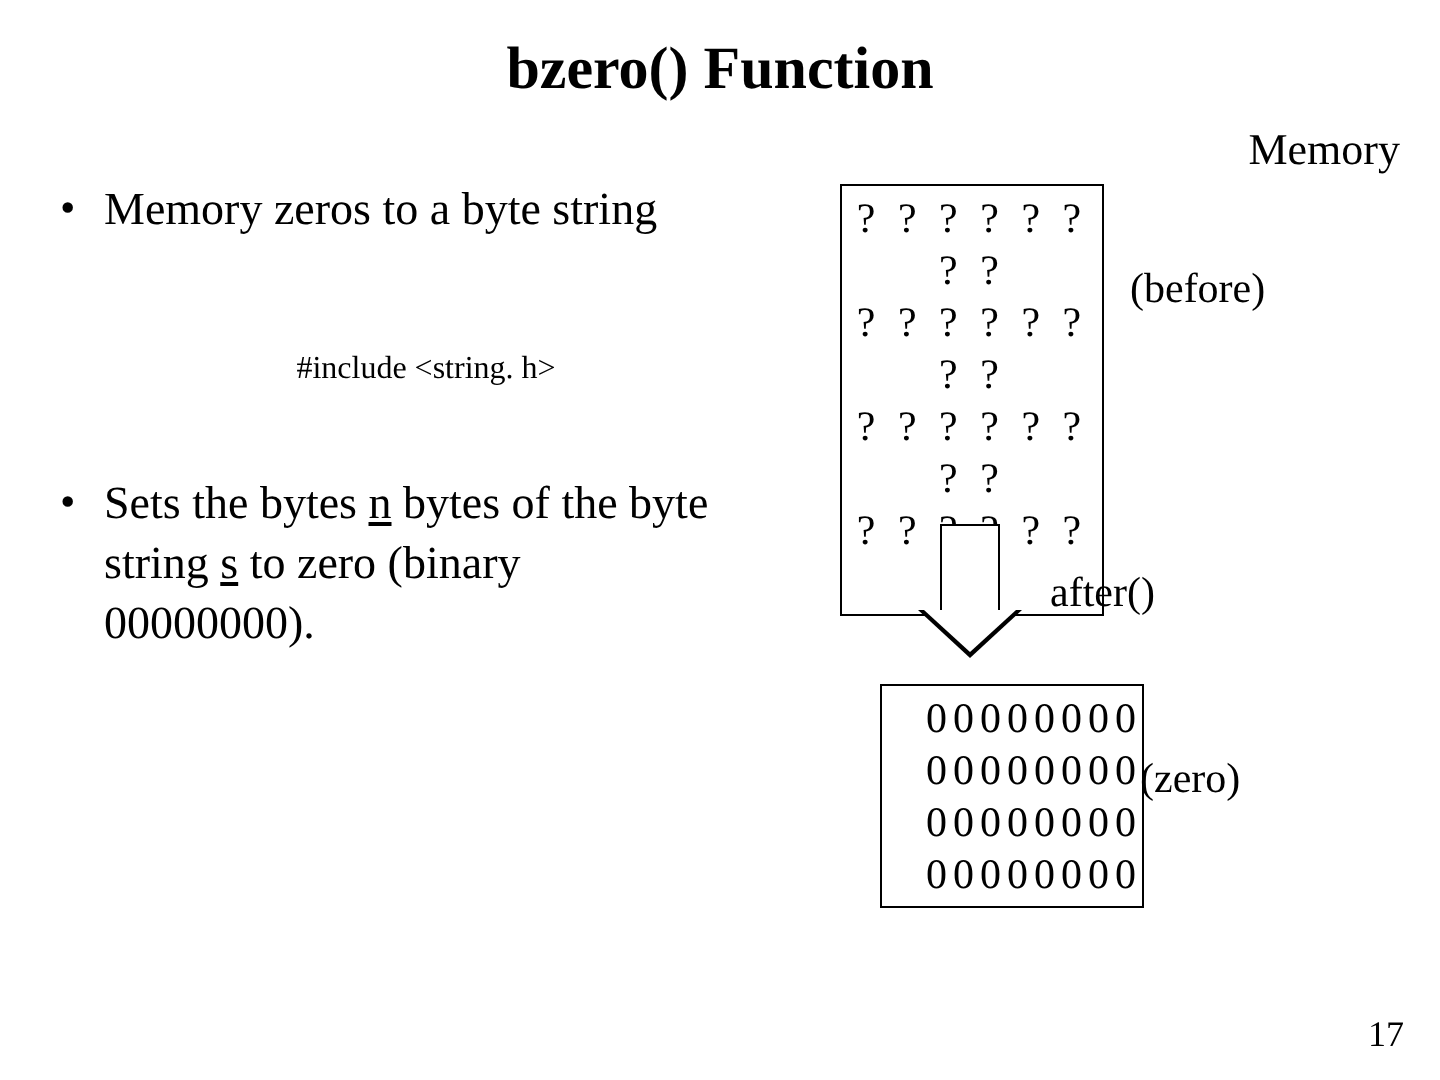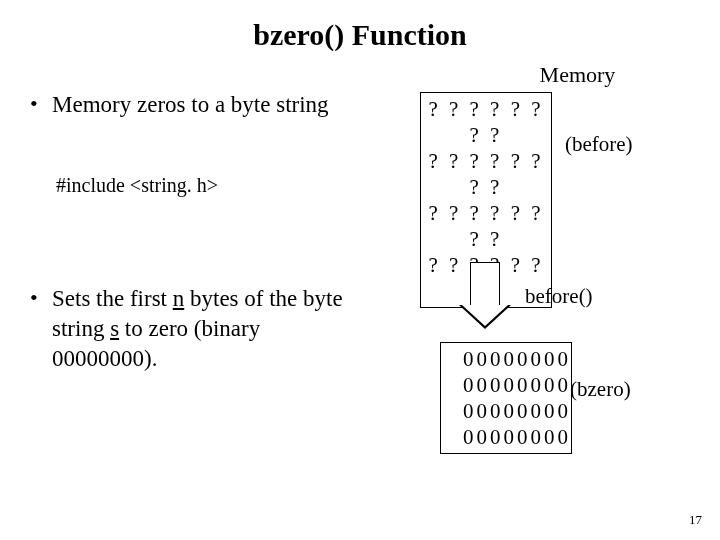--- a/index.html
+++ b/index.html
@@ -39,24 +39,25 @@
   .bullet1 .dot {
     font-size: 22px;
     line-height: 28px;
     width: 22px;
     flex: 0 0 22px;
   }
   .bullet1 .txt {
     line-height: 30px;
   }
   .code-block {
-    font-size: 20px;
+    font-size: 16px;
     margin-left: 26px;
     line-height: 30px;
-    margin-bottom: 84px;
+    margin-bottom: 37px;
+    text-align: center;
   }
   .bullet2 {
     display: flex;
     align-items: flex-start;
   }
   .bullet2 .dot {
     font-size: 22px;
     line-height: 28px;
     width: 22px;
     flex: 0 0 22px;
@@ -68,21 +69,21 @@
   .u { text-decoration: underline; }
 
   .right-col {
     position: absolute;
     left: 400px;
     top: 62px;
     width: 300px;
   }
   .mem-label {
     font-size: 22px;
-    text-align: center;
+    text-align: right;
     margin-left: 55px;
     margin-bottom: 4px;
   }
   .mem-box {
     border: 1.5px solid #000;
     width: 130px;
     margin-left: 20px;
     text-align: center;
     font-size: 21px;
     line-height: 26px;
@@ -142,21 +143,21 @@
   .mem-box-after {
     position: absolute;
     left: 20px;
     top: 280px;
     text-align: right;
   }
   .page-num {
     position: absolute;
     right: 18px;
     bottom: 12px;
-    font-size: 13px;
+    font-size: 18px;
   }
 </style>
 </head>
 <body>
 
 <div class="slide">
 
   <div class="title">bzero() Function</div>
 
   <div class="left-col">
@@ -165,46 +166,46 @@
       <div class="txt">Memory zeros to a byte string</div>
     </div>
 
     <div class="code-block">
       <div>#include &lt;string. h&gt;</div>
     </div>
 
     <div class="bullet2">
       <div class="dot">•</div>
       <div class="txt">
-        <span>Sets the first </span><span class="u">n</span><span> bytes of the byte string </span><span class="u">s</span><span> to zero (binary 00000000).</span>
+        <span>Sets the bytes </span><span class="u">n</span><span> bytes of the byte string </span><span class="u">s</span><span> to zero (binary 00000000).</span>
       </div>
     </div>
   </div>
 
   <div class="right-col">
     <div class="mem-label">Memory</div>
 
     <div class="mem-box">
       <div>? ? ? ? ? ? ? ?</div>
       <div>? ? ? ? ? ? ? ?</div>
       <div>? ? ? ? ? ? ? ?</div>
       <div>? ? ? ? ? ? ? ?</div>
     </div>
     <div class="side-label before-label">(before)</div>
 
     <div class="arrow-container">
       <div class="arrow-shaft"></div>
       <div class="arrow-head"></div>
       <div class="arrow-head-inner"></div>
     </div>
-    <div class="bzero-call">before()</div>
+    <div class="bzero-call">after()</div>
 
     <div class="mem-box mem-box-after">
       <div>00000000</div>
       <div>00000000</div>
       <div>00000000</div>
       <div>00000000</div>
     </div>
-    <div class="side-label after-label">(bzero)</div>
+    <div class="side-label after-label">(zero)</div>
   </div>
 
   <div class="page-num">17</div>
 </div>
 
 </body></html>

